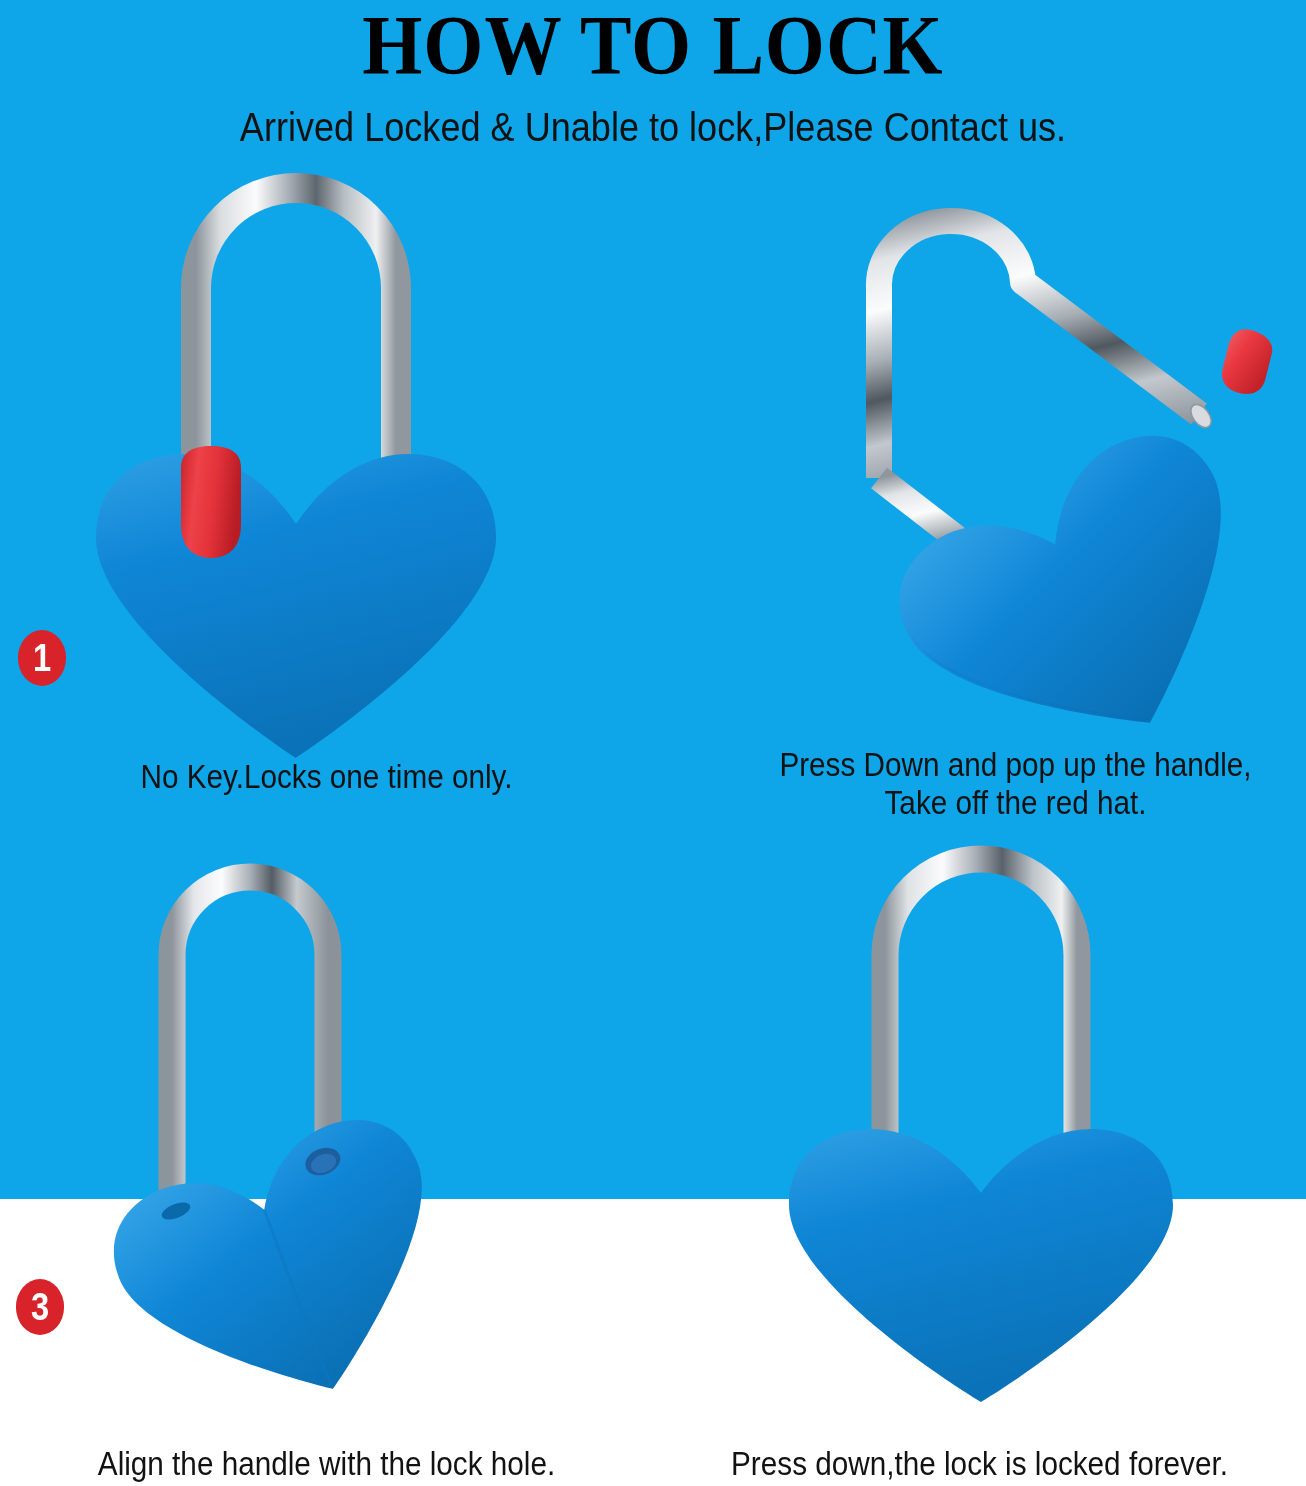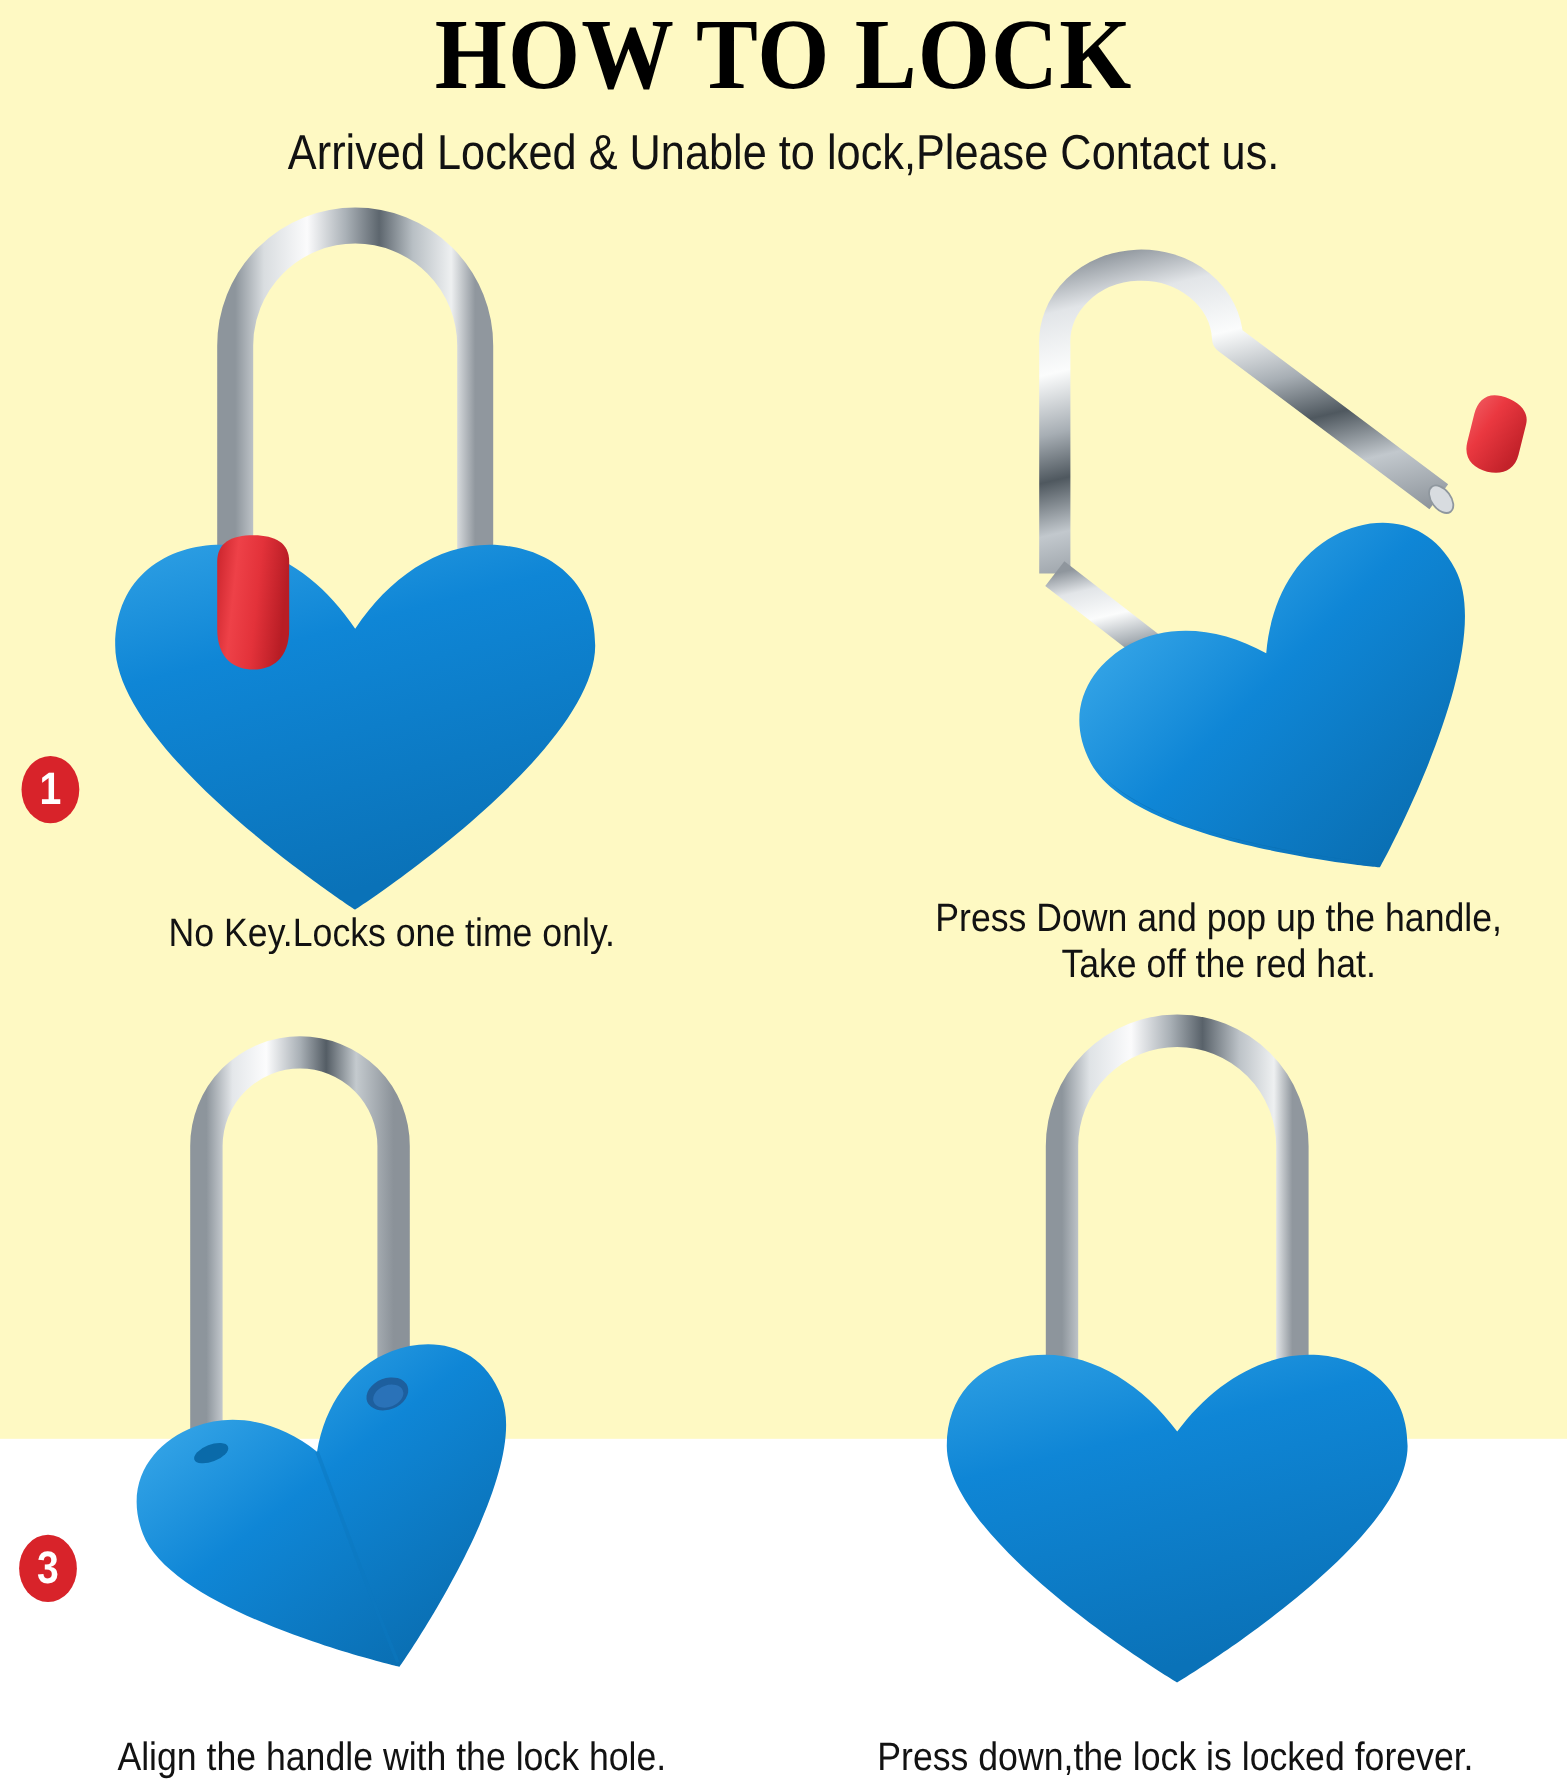--- a/index.html
+++ b/index.html
@@ -7,21 +7,21 @@
     width: 1306px;
     height: 1486px;
     background: #ffffff;
     font-family: "Liberation Sans", sans-serif;
     overflow: hidden;
   }
   .page {
     position: relative;
     width: 1306px;
     height: 1199px;
-    background: #fef9c3;
+    background: #0ea5e9;
   }
 
   
   .header {
     position: absolute;
     top: 0; left: 0;
     width: 1306px;
     text-align: center;
   }
   .title {

